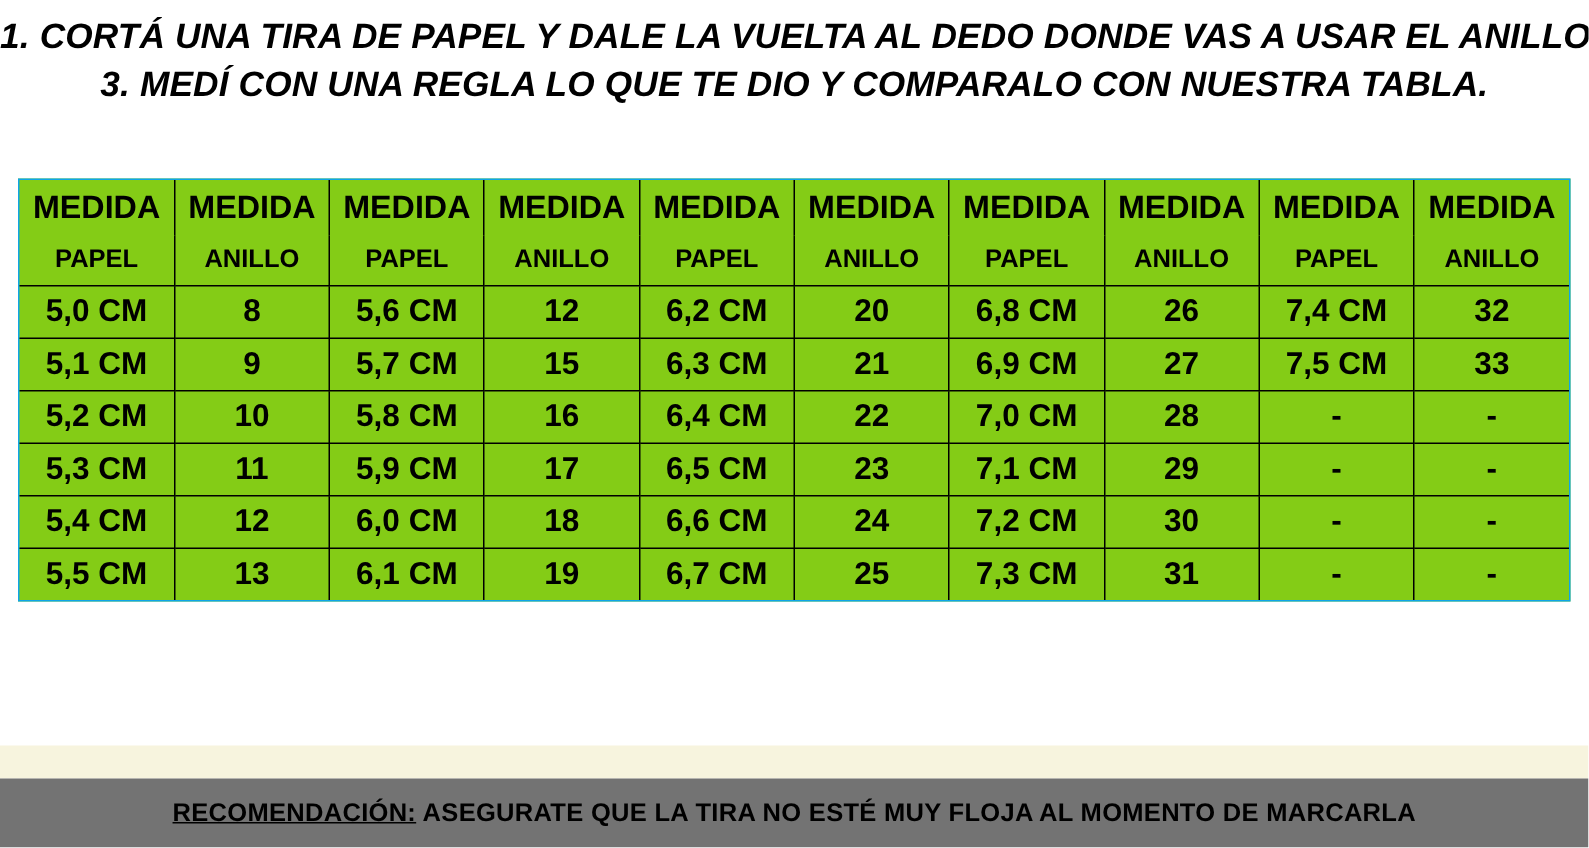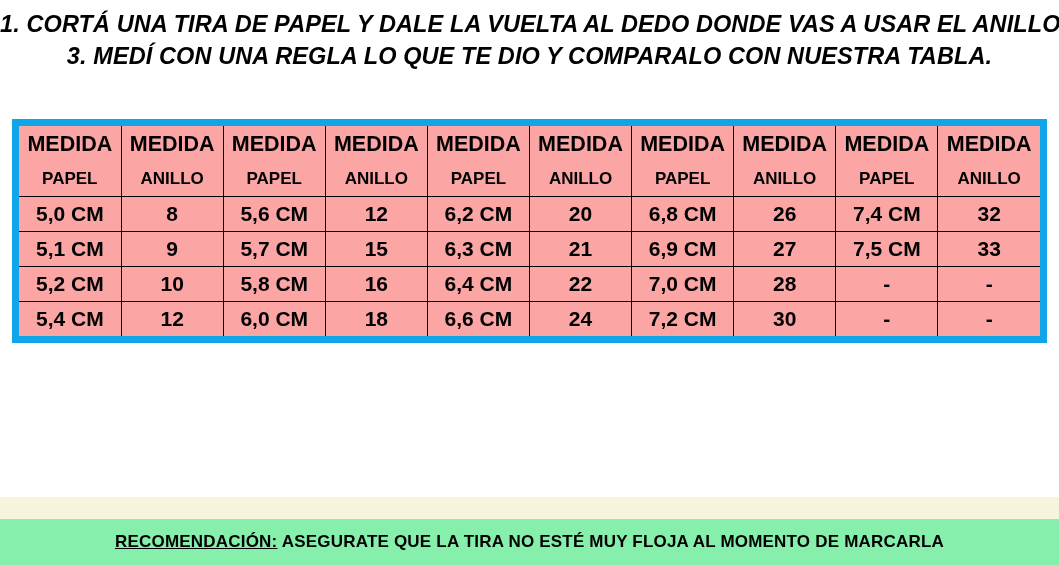--- a/index.html
+++ b/index.html
@@ -24,23 +24,23 @@
     font-size: 23.5px;
     font-weight: bold;
     letter-spacing: 0.1px;
     line-height: 1.38;
     white-space: nowrap;
   }
   .table-wrap {
     margin: 15px auto;
     margin-top: 46px;
     width: 1035px;
-    border: 7px solid #0ea5e9;
+    border: 1px solid #0ea5e9;
     box-sizing: border-box;
-    background: #fca5a5;
+    background: #84cc16;
   }
   table.size-table {
     border-collapse: collapse;
     width: 100%;
     table-layout: fixed;
   }
   table.size-table td {
     border: 1.5px solid #000000;
     text-align: center;
     vertical-align: middle;
@@ -67,21 +67,21 @@
   table.size-table tr td:last-child { border-right: none; }
   table.size-table tr:first-child td { border-top: none; }
   table.size-table tr:last-child td { border-bottom: none; }
 
   .footer-band {
     position: absolute;
     left: 0;
     bottom: 0;
     width: 100%;
     height: 46px;
-    background: #86efac;
+    background: #737373;
     display: flex;
     align-items: center;
     justify-content: center;
   }
   .footer-strip {
     position: absolute;
     left: 0;
     bottom: 46px;
     width: 100%;
     height: 22px;
@@ -163,31 +163,55 @@
         <td>5,8 CM</td>
         <td>16</td>
         <td>6,4 CM</td>
         <td>22</td>
         <td>7,0 CM</td>
         <td>28</td>
         <td>-</td>
         <td>-</td>
       </tr>
       <tr>
+        <td>5,3 CM</td>
+        <td>11</td>
+        <td>5,9 CM</td>
+        <td>17</td>
+        <td>6,5 CM</td>
+        <td>23</td>
+        <td>7,1 CM</td>
+        <td>29</td>
+        <td>-</td>
+        <td>-</td>
+      </tr>
+      <tr>
         <td>5,4 CM</td>
         <td>12</td>
         <td>6,0 CM</td>
         <td>18</td>
         <td>6,6 CM</td>
         <td>24</td>
         <td>7,2 CM</td>
         <td>30</td>
         <td>-</td>
         <td>-</td>
       </tr>
+      <tr>
+        <td>5,5 CM</td>
+        <td>13</td>
+        <td>6,1 CM</td>
+        <td>19</td>
+        <td>6,7 CM</td>
+        <td>25</td>
+        <td>7,3 CM</td>
+        <td>31</td>
+        <td>-</td>
+        <td>-</td>
+      </tr>
     </tbody>
   </table>
 </div>
 
 <div class="footer-strip"></div>
 
 <div class="footer-band">
   <div class="footer-text"><span class="underlined">RECOMENDACIÓN:</span><span> ASEGURATE QUE LA TIRA NO ESTÉ MUY FLOJA AL MOMENTO DE MARCARLA</span></div>
 </div>
 

